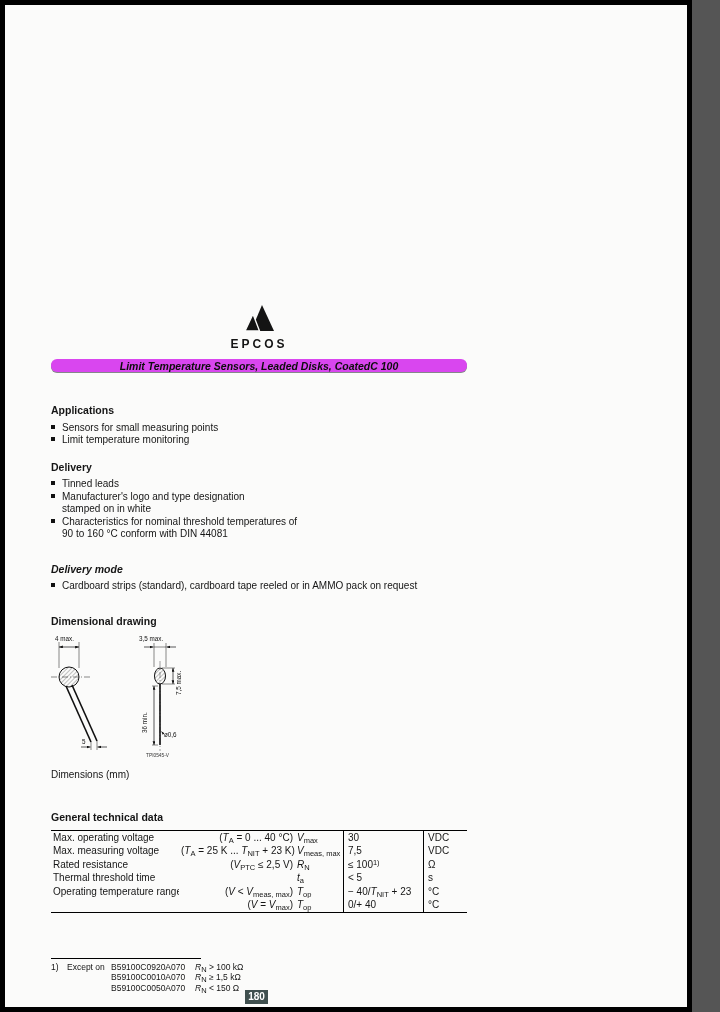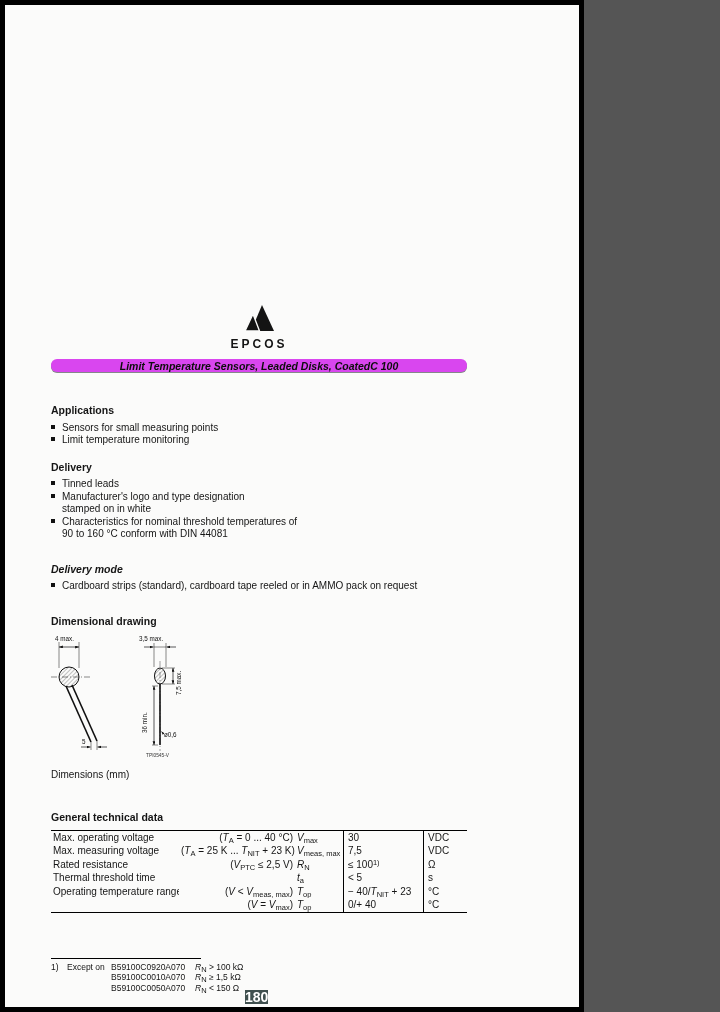--- a/index.html
+++ b/index.html
@@ -1,18 +1,18 @@
 <!DOCTYPE html>
 <html><head>
 <meta charset="utf-8">
 <style>
   * { box-sizing: border-box; }
   body { margin: 0; background: #555; }
   .page {
-    position: relative; width: 584px; height: 1012px;
+    position: relative; width: 692px; height: 1012px;
     background: #fbfbfa; border: 5px solid #000;
     font-family: "Liberation Sans", sans-serif; color: #151515; overflow: hidden;
   }
   .logo-block { position: absolute; left: 46px; top: 297px; width: 416px; text-align: center; }
   .logo-text { font-weight: bold; font-size: 12px; letter-spacing: 3px; margin-top: 1px; }
   .bar {
     position: absolute; left: 46px; width: 416px; height: 13px;
     display: flex; justify-content: center; align-items: center;
     padding: 0 5px; font-weight: bold; font-size: 10.5px; border-radius: 6px;
   }
@@ -42,22 +42,22 @@
   sup { font-size: 7.5px; line-height: 0; vertical-align: 3px; }
   i { font-style: italic; }
   .footnote { margin-top: 45px; font-size: 8.5px; line-height: 10.5px; }
   .fn-rule { width: 150px; border-top: 1px solid #000; margin-bottom: 3px; }
   .fn-row { display: flex; }
   .fn-marker { width: 16px; }
   .fn-intro { width: 44px; }
   .fn-type { width: 84px; }
   .page-footer-num {
     position: absolute; left: 240px; top: 985px; width: 23px; height: 14px;
-    background: #40504f; color: #fff; font-weight: bold; font-size: 14px;
-    line-height: 14px; 
+    background: #40504f; color: #fff; font-weight: bold; font-size: 10px;
+    line-height: 14px; text-align: center;
   }
   .page-footer-issue { position: absolute; left: 270px; top: 1026px; font-size: 10px; }
   svg { font-family: inherit; }
 </style>
 </head>
 <body>
 
 <div class="page">
 
   <div class="logo-block">

